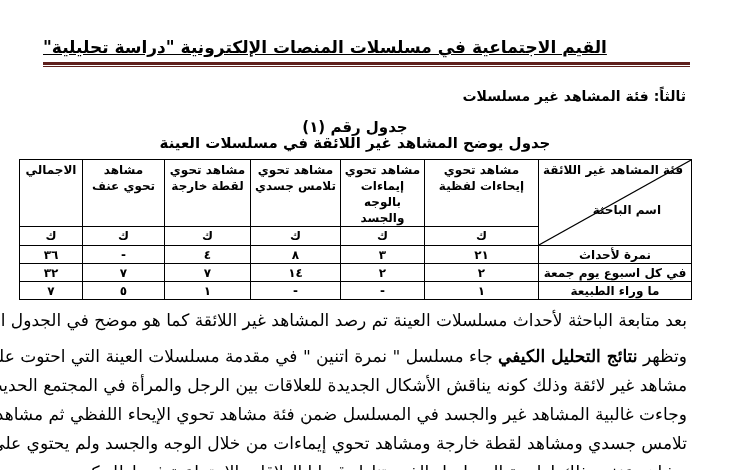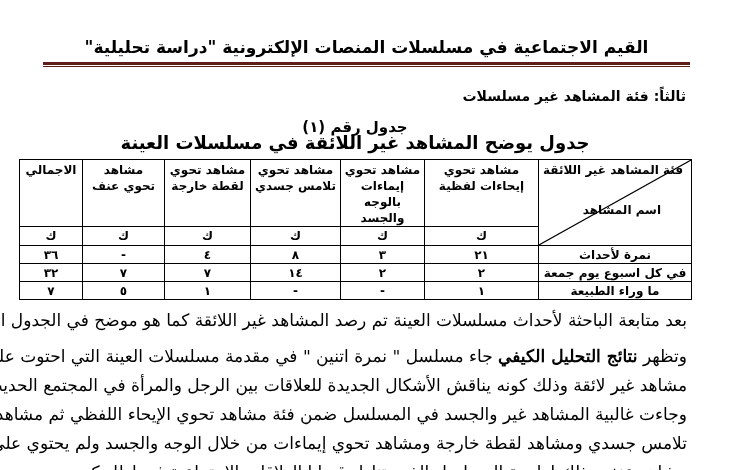--- a/index.html
+++ b/index.html
@@ -1,27 +1,27 @@
 <!DOCTYPE html>
 <html><head>
 <meta charset="utf-8">
 <style>
   html, body { margin: 0; padding: 0; background: #ffffff; }
   body { width: 748px; height: 470px; overflow: hidden; position: relative;
          font-family: "DejaVu Sans", "Liberation Sans", sans-serif; color: #000; }
-  .page-title { position: absolute; left: 43px; width: 647px; top: 36px; text-align: center;
-         direction: rtl; font-size: 17px; font-weight: bold; line-height: 22px; }
+  .page-title { position: absolute; left: 43px; width: 647px; top: 36px; text-align: left;
+         direction: rtl; font-size: 17px; font-weight: bold; line-height: 22px; text-decoration: underline; }
   .divider { position: absolute; left: 43px; width: 647px; top: 62px; height: 3px; background: #5e1f1c; }
   .divider2 { position: absolute; left: 43px; width: 647px; top: 66px; height: 1px; background: #5e1f1c; }
   .section-heading { position: absolute; right: 62px; top: 87px; direction: rtl; font-size: 14px;
          font-weight: bold; line-height: 18px; }
   .table-caption { position: absolute; left: 19px; width: 672px; text-align: center; direction: rtl;
          font-weight: bold; }
   .cap1 { top: 118px; font-size: 15px; line-height: 18px; }
-  .cap2 { top: 134px; font-size: 18px; line-height: 18px; }
+  .cap2 { top: 134px; font-size: 15px; line-height: 18px; }
   table.data { position: absolute; left: 19px; top: 159px; width: 673px; border-collapse: collapse;
          direction: rtl; table-layout: fixed; font-size: 12px; font-weight: bold; }
   table.data td { border: 1.5px solid #000; text-align: center; padding: 0 2px; vertical-align: middle; margin-left: 36px; }
   table.data tr.hdr td { height: 55px; vertical-align: top; padding-top: 2px; line-height: 16px; }
   table.data tr.unit td { height: 18px; }
   table.data tr.row td { height: 17px; line-height: 16px; }
   td.diag { position: relative; padding: 0 !important; }
   td.diag svg { position: absolute; left: 0; top: 0; width: 100%; height: 100%; }
   .diag-top { position: absolute; right: 8px; top: 2px; font-size: 12px; }
   .diag-bottom { position: absolute; right: 30px; top: 42px; font-size: 12px; }
@@ -53,21 +53,21 @@
       <col style="width:82px">
       <col style="width:63px">
   </colgroup>
   <tbody>
       <tr class="hdr">
     <td class="diag" rowspan="2">
       <svg viewBox="0 0 153 75" preserveAspectRatio="none">
         <line x1="153" y1="0" x2="0" y2="75" stroke="#000" stroke-width="1"></line>
       </svg>
       <span class="diag-top">فئة المشاهد غير  اللائقة</span>
-      <span class="diag-bottom">اسم المشاهد</span>
+      <span class="diag-bottom">اسم الباحثة</span>
     </td>
     <td>
       <div>مشاهد تحوي</div>
       <div>إيحاءات لفظية</div>
     </td>
     <td>
       <div>مشاهد تحوي</div>
       <div>إيماءات بالوجه</div>
       <div>والجسد</div>
     </td>

